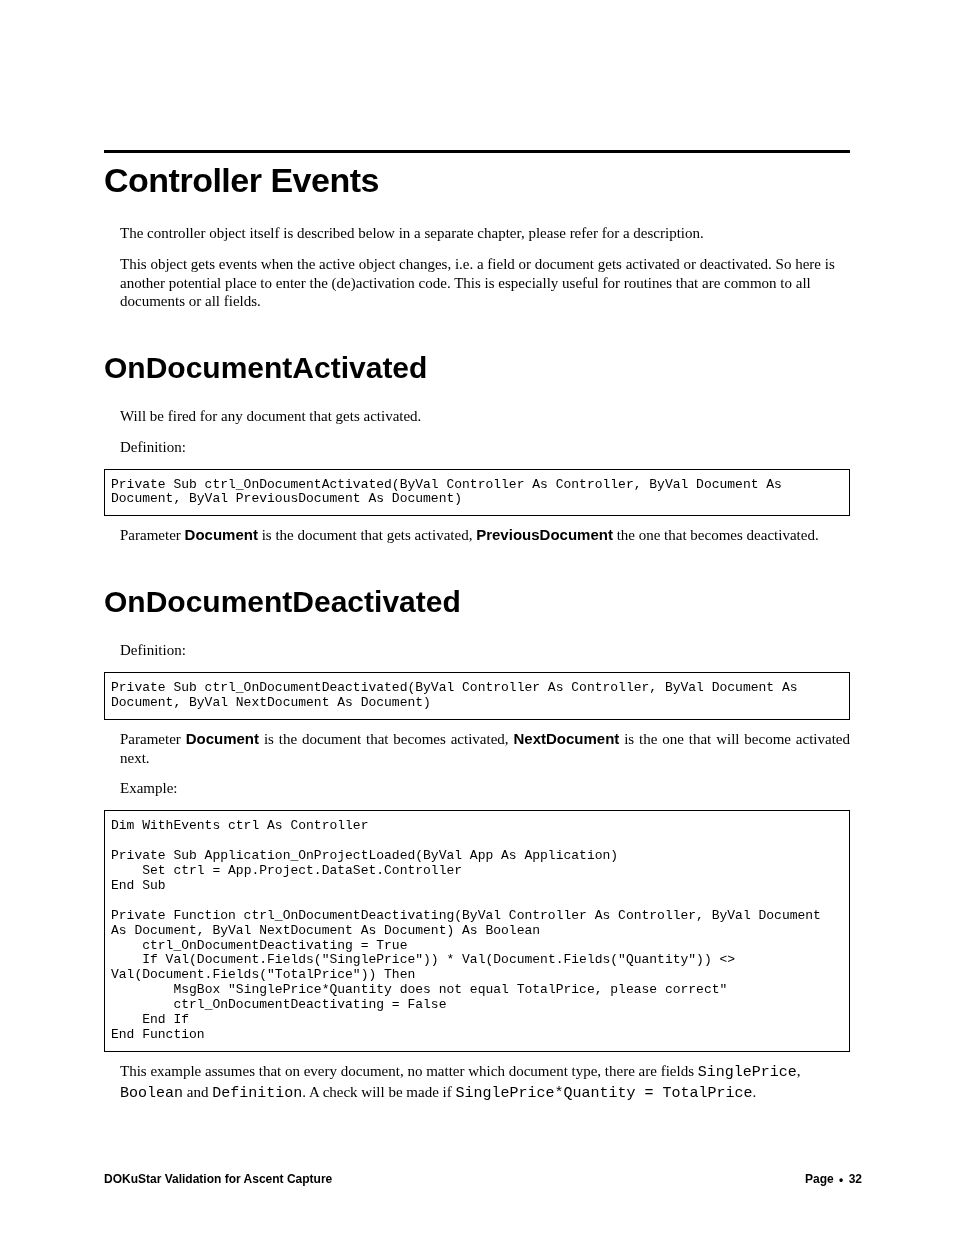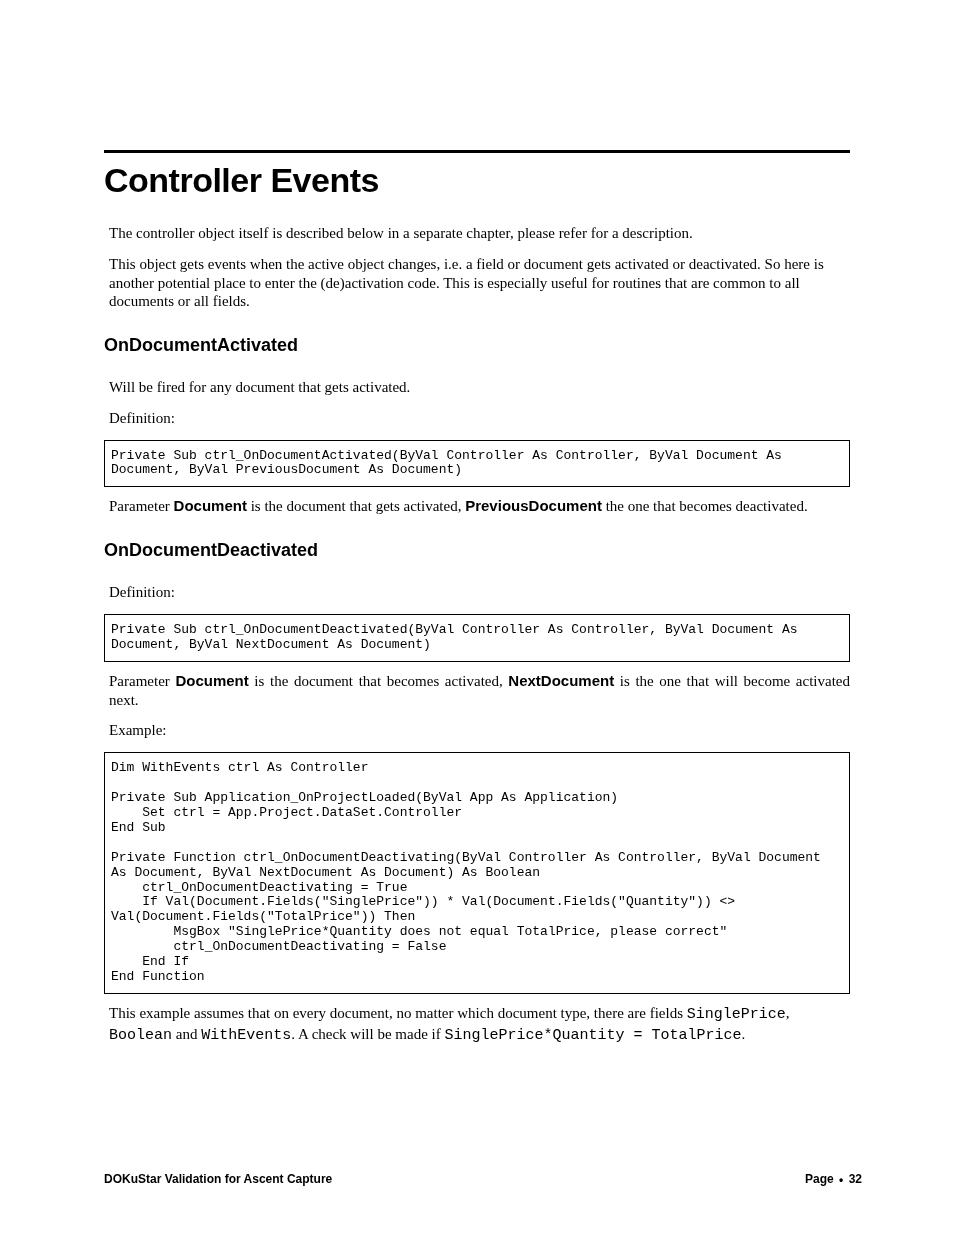--- a/index.html
+++ b/index.html
@@ -25,30 +25,30 @@
   h1.title {
     font-family: Arial, Helvetica, sans-serif;
     font-weight: bold;
     font-size: 34px;
     margin: 0 0 24px 0;
     letter-spacing: -0.5px;
   }
   p.body {
     font-size: 15px;
     line-height: 1.25;
-    margin: 0 0 12px 5px;
+    margin: 0 0 12px 16px;
   }
   p.body.justify {
     text-align: justify;
   }
   h2.section {
     font-family: Arial, Helvetica, sans-serif;
     font-weight: bold;
-    font-size: 18px;
-    margin: 24px 0 22px 0;
+    font-size: 30px;
+    margin: 40px 0 22px 0;
   }
   .codebox {
     border: 1px solid #000;
     padding: 8px 6px;
     margin: 6px 0 10px 0;
     font-family: "Courier New", Courier, monospace;
     font-size: 13px;
     line-height: 1.15;
     white-space: pre-wrap;
     word-break: break-word;
@@ -126,21 +126,21 @@
 
 Private Function ctrl_OnDocumentDeactivating(ByVal Controller As Controller, ByVal Document As Document, ByVal NextDocument As Document) As Boolean
     ctrl_OnDocumentDeactivating = True
     If Val(Document.Fields("SinglePrice")) * Val(Document.Fields("Quantity")) &lt;&gt; Val(Document.Fields("TotalPrice")) Then
         MsgBox "SinglePrice*Quantity does not equal TotalPrice, please correct"
         ctrl_OnDocumentDeactivating = False
     End If
 End Function</div>
 
   <p class="body">
-    <span>This example assumes that on every document, no matter which document type, there are fields </span><span class="mono">SinglePrice</span><span>, </span><span class="mono">Boolean</span><span> and </span><span class="mono">WithEvents</span><span>. A check will be made if </span><span class="mono">SinglePrice*Quantity = TotalPrice</span><span>.</span>
+    <span>This example assumes that on every document, no matter which document type, there are fields </span><span class="mono">SinglePrice</span><span>, </span><span class="mono">Boolean</span><span> and </span><span class="mono">Definition</span><span>. A check will be made if </span><span class="mono">SinglePrice*Quantity = TotalPrice</span><span>.</span>
   </p>
 
   <div class="footer">
     <span>DOKuStar Validation for Ascent Capture</span>
     <span class="right">
       <span>Page</span>
       <span class="bullet">•</span>
       <span>32</span>
     </span>
   </div>

